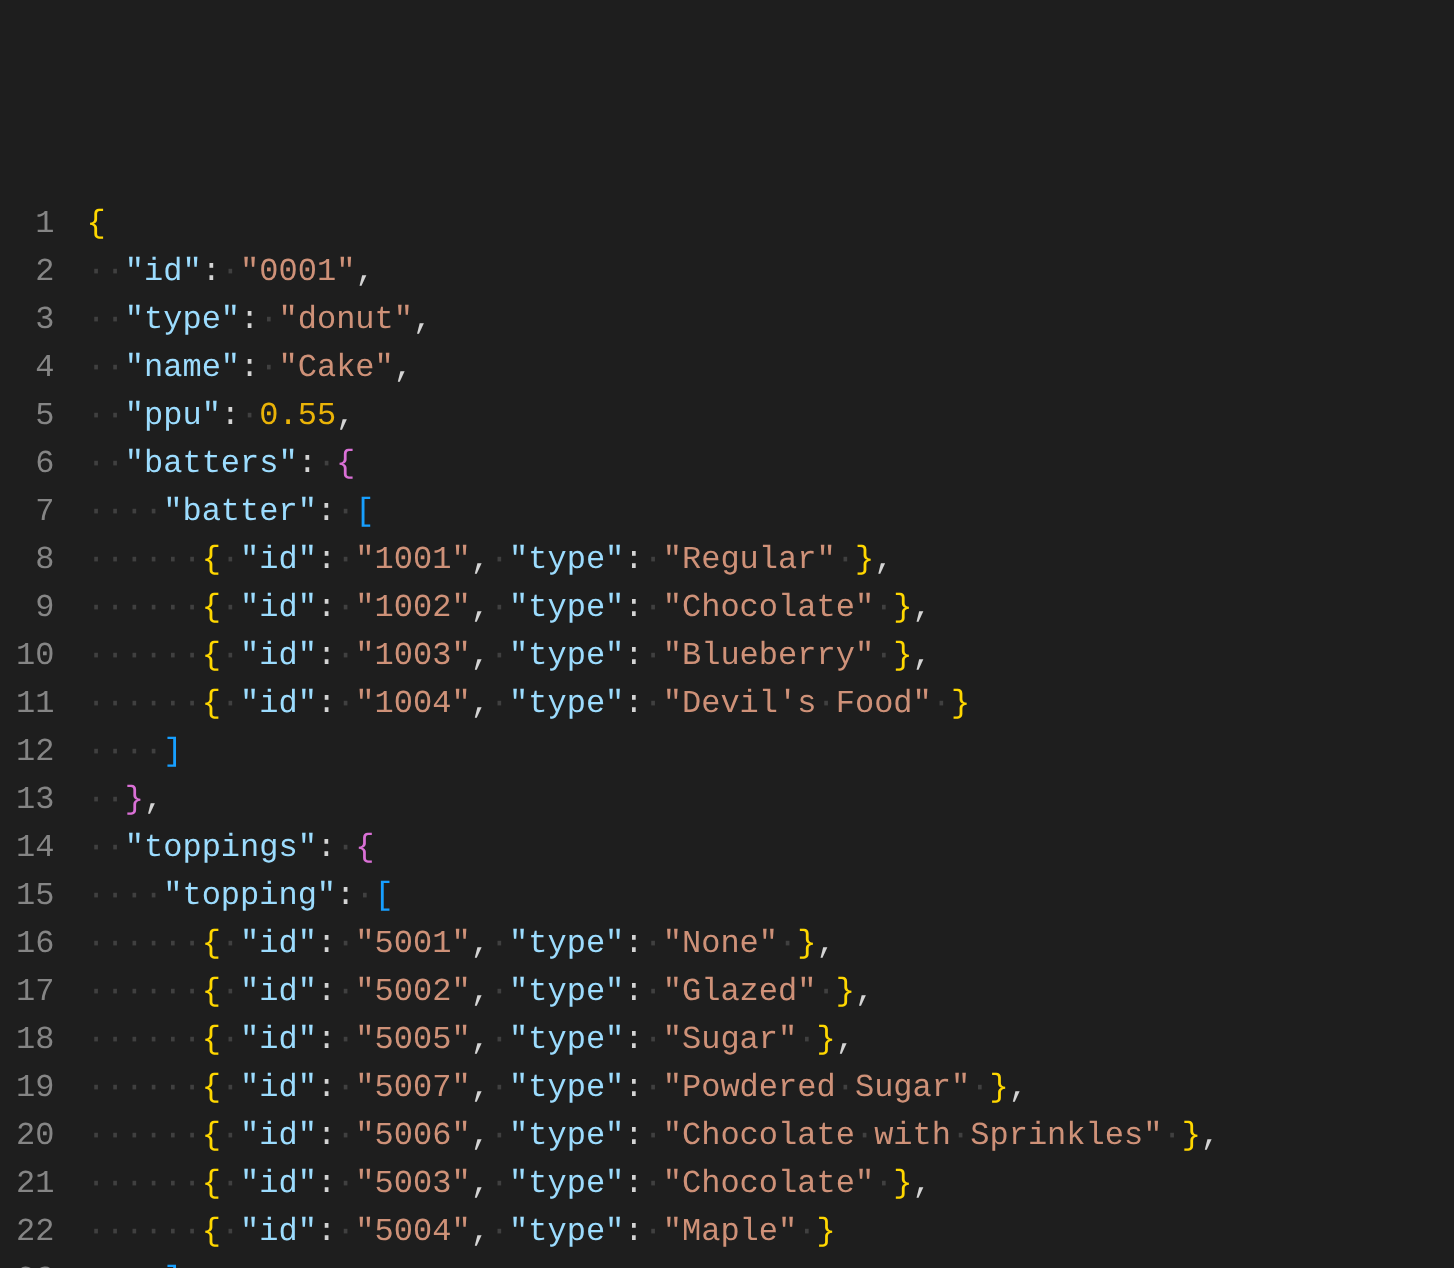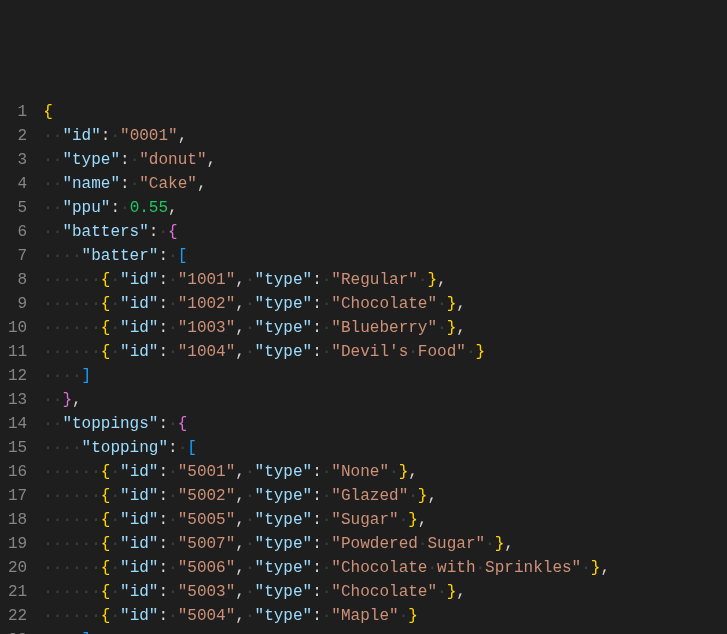--- a/index.html
+++ b/index.html
@@ -36,21 +36,21 @@
   .line {
     height: 24px;
     white-space: pre;
   }
   .punc   { color: #d4d4d4; }
   .brace  { color: #ffd700; }
   .brace2 { color: #da70d6; }
   .brace3 { color: #179fff; }
   .key    { color: #9cdcfe; }
   .str    { color: #ce9178; }
-  .num    { color: #22c55e; }
+  .num    { color: #eab308; }
   .ws     { color: #404040; }
 </style>
 </head>
 <body>
 
 
 
 <div class="editor">
   <div class="gutter" id="gutter"><span class="ln">1</span><span class="ln">2</span><span class="ln">3</span><span class="ln">4</span><span class="ln">5</span><span class="ln">6</span><span class="ln">7</span><span class="ln">8</span><span class="ln">9</span><span class="ln">10</span><span class="ln">11</span><span class="ln">12</span><span class="ln">13</span><span class="ln">14</span><span class="ln">15</span><span class="ln">16</span><span class="ln">17</span><span class="ln">18</span><span class="ln">19</span><span class="ln">20</span><span class="ln">21</span><span class="ln">22</span><span class="ln">23</span></div>
   <div class="code" id="code"><div class="line"><span class="brace">{</span></div><div class="line"><span class="ws">··</span><span class="key">"id"</span><span class="punc"><span class="punc">:</span><span class="ws">·</span></span><span class="str"><span class="str">"</span><span class="str">0</span><span class="str">0</span><span class="str">0</span><span class="str">1</span><span class="str">"</span></span><span class="punc"><span class="punc">,</span></span></div><div class="line"><span class="ws">··</span><span class="key">"type"</span><span class="punc"><span class="punc">:</span><span class="ws">·</span></span><span class="str"><span class="str">"</span><span class="str">d</span><span class="str">o</span><span class="str">n</span><span class="str">u</span><span class="str">t</span><span class="str">"</span></span><span class="punc"><span class="punc">,</span></span></div><div class="line"><span class="ws">··</span><span class="key">"name"</span><span class="punc"><span class="punc">:</span><span class="ws">·</span></span><span class="str"><span class="str">"</span><span class="str">C</span><span class="str">a</span><span class="str">k</span><span class="str">e</span><span class="str">"</span></span><span class="punc"><span class="punc">,</span></span></div><div class="line"><span class="ws">··</span><span class="key">"ppu"</span><span class="punc"><span class="punc">:</span><span class="ws">·</span></span><span class="num">0.55</span><span class="punc"><span class="punc">,</span></span></div><div class="line"><span class="ws">··</span><span class="key">"batters"</span><span class="punc"><span class="punc">:</span><span class="ws">·</span></span><span class="brace2">{</span></div><div class="line"><span class="ws">····</span><span class="key">"batter"</span><span class="punc"><span class="punc">:</span><span class="ws">·</span></span><span class="brace3">[</span></div><div class="line"><span class="ws">······</span><span class="brace">{</span><span class="ws">·</span><span class="key">"id"</span><span class="punc"><span class="punc">:</span><span class="ws">·</span></span><span class="str"><span class="str">"</span><span class="str">1</span><span class="str">0</span><span class="str">0</span><span class="str">1</span><span class="str">"</span></span><span class="punc"><span class="punc">,</span><span class="ws">·</span></span><span class="key">"type"</span><span class="punc"><span class="punc">:</span><span class="ws">·</span></span><span class="str"><span class="str">"</span><span class="str">R</span><span class="str">e</span><span class="str">g</span><span class="str">u</span><span class="str">l</span><span class="str">a</span><span class="str">r</span><span class="str">"</span></span><span class="ws">·</span><span class="brace">}</span><span class="punc"><span class="punc">,</span></span></div><div class="line"><span class="ws">······</span><span class="brace">{</span><span class="ws">·</span><span class="key">"id"</span><span class="punc"><span class="punc">:</span><span class="ws">·</span></span><span class="str"><span class="str">"</span><span class="str">1</span><span class="str">0</span><span class="str">0</span><span class="str">2</span><span class="str">"</span></span><span class="punc"><span class="punc">,</span><span class="ws">·</span></span><span class="key">"type"</span><span class="punc"><span class="punc">:</span><span class="ws">·</span></span><span class="str"><span class="str">"</span><span class="str">C</span><span class="str">h</span><span class="str">o</span><span class="str">c</span><span class="str">o</span><span class="str">l</span><span class="str">a</span><span class="str">t</span><span class="str">e</span><span class="str">"</span></span><span class="ws">·</span><span class="brace">}</span><span class="punc"><span class="punc">,</span></span></div><div class="line"><span class="ws">······</span><span class="brace">{</span><span class="ws">·</span><span class="key">"id"</span><span class="punc"><span class="punc">:</span><span class="ws">·</span></span><span class="str"><span class="str">"</span><span class="str">1</span><span class="str">0</span><span class="str">0</span><span class="str">3</span><span class="str">"</span></span><span class="punc"><span class="punc">,</span><span class="ws">·</span></span><span class="key">"type"</span><span class="punc"><span class="punc">:</span><span class="ws">·</span></span><span class="str"><span class="str">"</span><span class="str">B</span><span class="str">l</span><span class="str">u</span><span class="str">e</span><span class="str">b</span><span class="str">e</span><span class="str">r</span><span class="str">r</span><span class="str">y</span><span class="str">"</span></span><span class="ws">·</span><span class="brace">}</span><span class="punc"><span class="punc">,</span></span></div><div class="line"><span class="ws">······</span><span class="brace">{</span><span class="ws">·</span><span class="key">"id"</span><span class="punc"><span class="punc">:</span><span class="ws">·</span></span><span class="str"><span class="str">"</span><span class="str">1</span><span class="str">0</span><span class="str">0</span><span class="str">4</span><span class="str">"</span></span><span class="punc"><span class="punc">,</span><span class="ws">·</span></span><span class="key">"type"</span><span class="punc"><span class="punc">:</span><span class="ws">·</span></span><span class="str"><span class="str">"</span><span class="str">D</span><span class="str">e</span><span class="str">v</span><span class="str">i</span><span class="str">l</span><span class="str">'</span><span class="str">s</span><span class="ws">·</span><span class="str">F</span><span class="str">o</span><span class="str">o</span><span class="str">d</span><span class="str">"</span></span><span class="ws">·</span><span class="brace">}</span></div><div class="line"><span class="ws">····</span><span class="brace3">]</span></div><div class="line"><span class="ws">··</span><span class="brace2">}</span><span class="punc"><span class="punc">,</span></span></div><div class="line"><span class="ws">··</span><span class="key">"toppings"</span><span class="punc"><span class="punc">:</span><span class="ws">·</span></span><span class="brace2">{</span></div><div class="line"><span class="ws">····</span><span class="key">"topping"</span><span class="punc"><span class="punc">:</span><span class="ws">·</span></span><span class="brace3">[</span></div><div class="line"><span class="ws">······</span><span class="brace">{</span><span class="ws">·</span><span class="key">"id"</span><span class="punc"><span class="punc">:</span><span class="ws">·</span></span><span class="str"><span class="str">"</span><span class="str">5</span><span class="str">0</span><span class="str">0</span><span class="str">1</span><span class="str">"</span></span><span class="punc"><span class="punc">,</span><span class="ws">·</span></span><span class="key">"type"</span><span class="punc"><span class="punc">:</span><span class="ws">·</span></span><span class="str"><span class="str">"</span><span class="str">N</span><span class="str">o</span><span class="str">n</span><span class="str">e</span><span class="str">"</span></span><span class="ws">·</span><span class="brace">}</span><span class="punc"><span class="punc">,</span></span></div><div class="line"><span class="ws">······</span><span class="brace">{</span><span class="ws">·</span><span class="key">"id"</span><span class="punc"><span class="punc">:</span><span class="ws">·</span></span><span class="str"><span class="str">"</span><span class="str">5</span><span class="str">0</span><span class="str">0</span><span class="str">2</span><span class="str">"</span></span><span class="punc"><span class="punc">,</span><span class="ws">·</span></span><span class="key">"type"</span><span class="punc"><span class="punc">:</span><span class="ws">·</span></span><span class="str"><span class="str">"</span><span class="str">G</span><span class="str">l</span><span class="str">a</span><span class="str">z</span><span class="str">e</span><span class="str">d</span><span class="str">"</span></span><span class="ws">·</span><span class="brace">}</span><span class="punc"><span class="punc">,</span></span></div><div class="line"><span class="ws">······</span><span class="brace">{</span><span class="ws">·</span><span class="key">"id"</span><span class="punc"><span class="punc">:</span><span class="ws">·</span></span><span class="str"><span class="str">"</span><span class="str">5</span><span class="str">0</span><span class="str">0</span><span class="str">5</span><span class="str">"</span></span><span class="punc"><span class="punc">,</span><span class="ws">·</span></span><span class="key">"type"</span><span class="punc"><span class="punc">:</span><span class="ws">·</span></span><span class="str"><span class="str">"</span><span class="str">S</span><span class="str">u</span><span class="str">g</span><span class="str">a</span><span class="str">r</span><span class="str">"</span></span><span class="ws">·</span><span class="brace">}</span><span class="punc"><span class="punc">,</span></span></div><div class="line"><span class="ws">······</span><span class="brace">{</span><span class="ws">·</span><span class="key">"id"</span><span class="punc"><span class="punc">:</span><span class="ws">·</span></span><span class="str"><span class="str">"</span><span class="str">5</span><span class="str">0</span><span class="str">0</span><span class="str">7</span><span class="str">"</span></span><span class="punc"><span class="punc">,</span><span class="ws">·</span></span><span class="key">"type"</span><span class="punc"><span class="punc">:</span><span class="ws">·</span></span><span class="str"><span class="str">"</span><span class="str">P</span><span class="str">o</span><span class="str">w</span><span class="str">d</span><span class="str">e</span><span class="str">r</span><span class="str">e</span><span class="str">d</span><span class="ws">·</span><span class="str">S</span><span class="str">u</span><span class="str">g</span><span class="str">a</span><span class="str">r</span><span class="str">"</span></span><span class="ws">·</span><span class="brace">}</span><span class="punc"><span class="punc">,</span></span></div><div class="line"><span class="ws">······</span><span class="brace">{</span><span class="ws">·</span><span class="key">"id"</span><span class="punc"><span class="punc">:</span><span class="ws">·</span></span><span class="str"><span class="str">"</span><span class="str">5</span><span class="str">0</span><span class="str">0</span><span class="str">6</span><span class="str">"</span></span><span class="punc"><span class="punc">,</span><span class="ws">·</span></span><span class="key">"type"</span><span class="punc"><span class="punc">:</span><span class="ws">·</span></span><span class="str"><span class="str">"</span><span class="str">C</span><span class="str">h</span><span class="str">o</span><span class="str">c</span><span class="str">o</span><span class="str">l</span><span class="str">a</span><span class="str">t</span><span class="str">e</span><span class="ws">·</span><span class="str">w</span><span class="str">i</span><span class="str">t</span><span class="str">h</span><span class="ws">·</span><span class="str">S</span><span class="str">p</span><span class="str">r</span><span class="str">i</span><span class="str">n</span><span class="str">k</span><span class="str">l</span><span class="str">e</span><span class="str">s</span><span class="str">"</span></span><span class="ws">·</span><span class="brace">}</span><span class="punc"><span class="punc">,</span></span></div><div class="line"><span class="ws">······</span><span class="brace">{</span><span class="ws">·</span><span class="key">"id"</span><span class="punc"><span class="punc">:</span><span class="ws">·</span></span><span class="str"><span class="str">"</span><span class="str">5</span><span class="str">0</span><span class="str">0</span><span class="str">3</span><span class="str">"</span></span><span class="punc"><span class="punc">,</span><span class="ws">·</span></span><span class="key">"type"</span><span class="punc"><span class="punc">:</span><span class="ws">·</span></span><span class="str"><span class="str">"</span><span class="str">C</span><span class="str">h</span><span class="str">o</span><span class="str">c</span><span class="str">o</span><span class="str">l</span><span class="str">a</span><span class="str">t</span><span class="str">e</span><span class="str">"</span></span><span class="ws">·</span><span class="brace">}</span><span class="punc"><span class="punc">,</span></span></div><div class="line"><span class="ws">······</span><span class="brace">{</span><span class="ws">·</span><span class="key">"id"</span><span class="punc"><span class="punc">:</span><span class="ws">·</span></span><span class="str"><span class="str">"</span><span class="str">5</span><span class="str">0</span><span class="str">0</span><span class="str">4</span><span class="str">"</span></span><span class="punc"><span class="punc">,</span><span class="ws">·</span></span><span class="key">"type"</span><span class="punc"><span class="punc">:</span><span class="ws">·</span></span><span class="str"><span class="str">"</span><span class="str">M</span><span class="str">a</span><span class="str">p</span><span class="str">l</span><span class="str">e</span><span class="str">"</span></span><span class="ws">·</span><span class="brace">}</span></div><div class="line"><span class="ws">····</span><span class="brace3">]</span></div></div>

